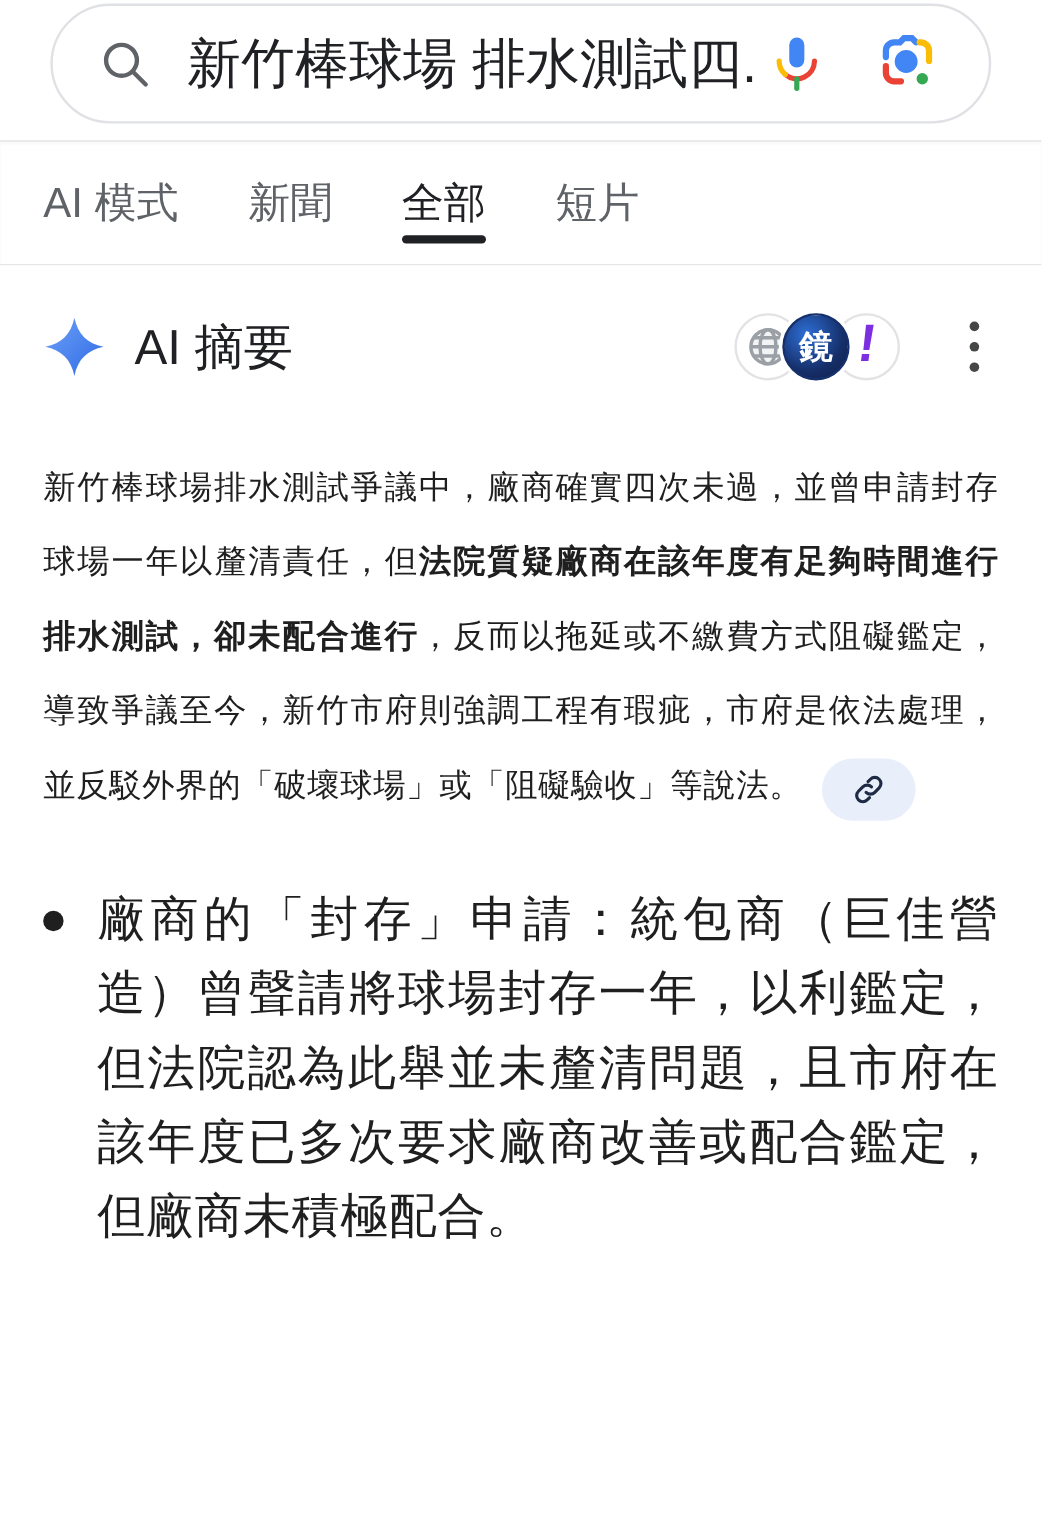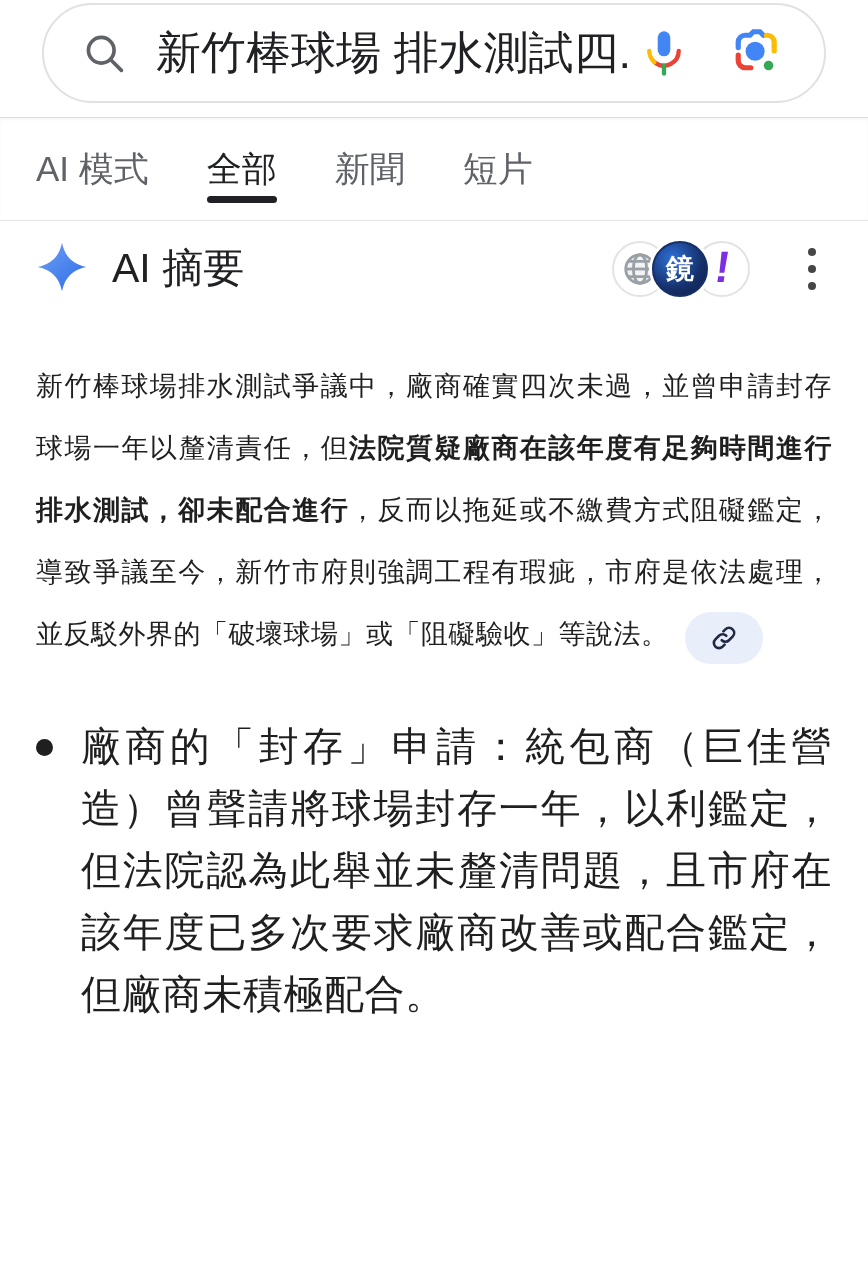--- a/index.html
+++ b/index.html
@@ -77,22 +77,23 @@
     left: 0; right: 0; bottom: 16px;
     height: 7px;
     background: #202124;
     border-radius: 4px;
   }
 
   
   .content { padding: 0 36px; }
 
   .ai-header {
-    margin-top: 20px;
-    display: flex;
+    margin-top: 40px;
+    display: flex;
+    align-items: center;
   }
   .sparkle { width: 52px; height: 52px; flex: 0 0 auto; }
   .ai-title {
     font-size: 41px;
     color: #202124;
     margin-left: 24px;
   }
   .source-cluster {
     margin-left: auto;
     display: flex;
@@ -212,22 +213,22 @@
         <path d="M3.8 13 v2.6 a3.2 3.2 0 0 0 3.2 3.2 h2.6" fill="none" stroke="#ea4335" stroke-width="2.4" stroke-linecap="round"></path>
         <circle cx="11.6" cy="11.2" r="4.4" fill="#4285f4"></circle>
         <circle cx="17.8" cy="17.8" r="2.2" fill="#34a853"></circle>
       </svg>
     </span>
   </div>
 </div>
 
 <div class="tab-strip">
   <div class="tab">AI 模式</div>
+  <div class="tab">新聞</div>
   <div class="tab active">全部</div>
-  <div class="tab">新聞</div>
   <div class="tab">短片</div>
 </div>
 
 <div class="content">
 
   <div class="ai-header">
     <span class="sparkle">
       <svg viewBox="0 0 24 24" width="52" height="52">
         <defs>
           <linearGradient id="sparkG" x1="0" y1="0" x2="1" y2="1">

